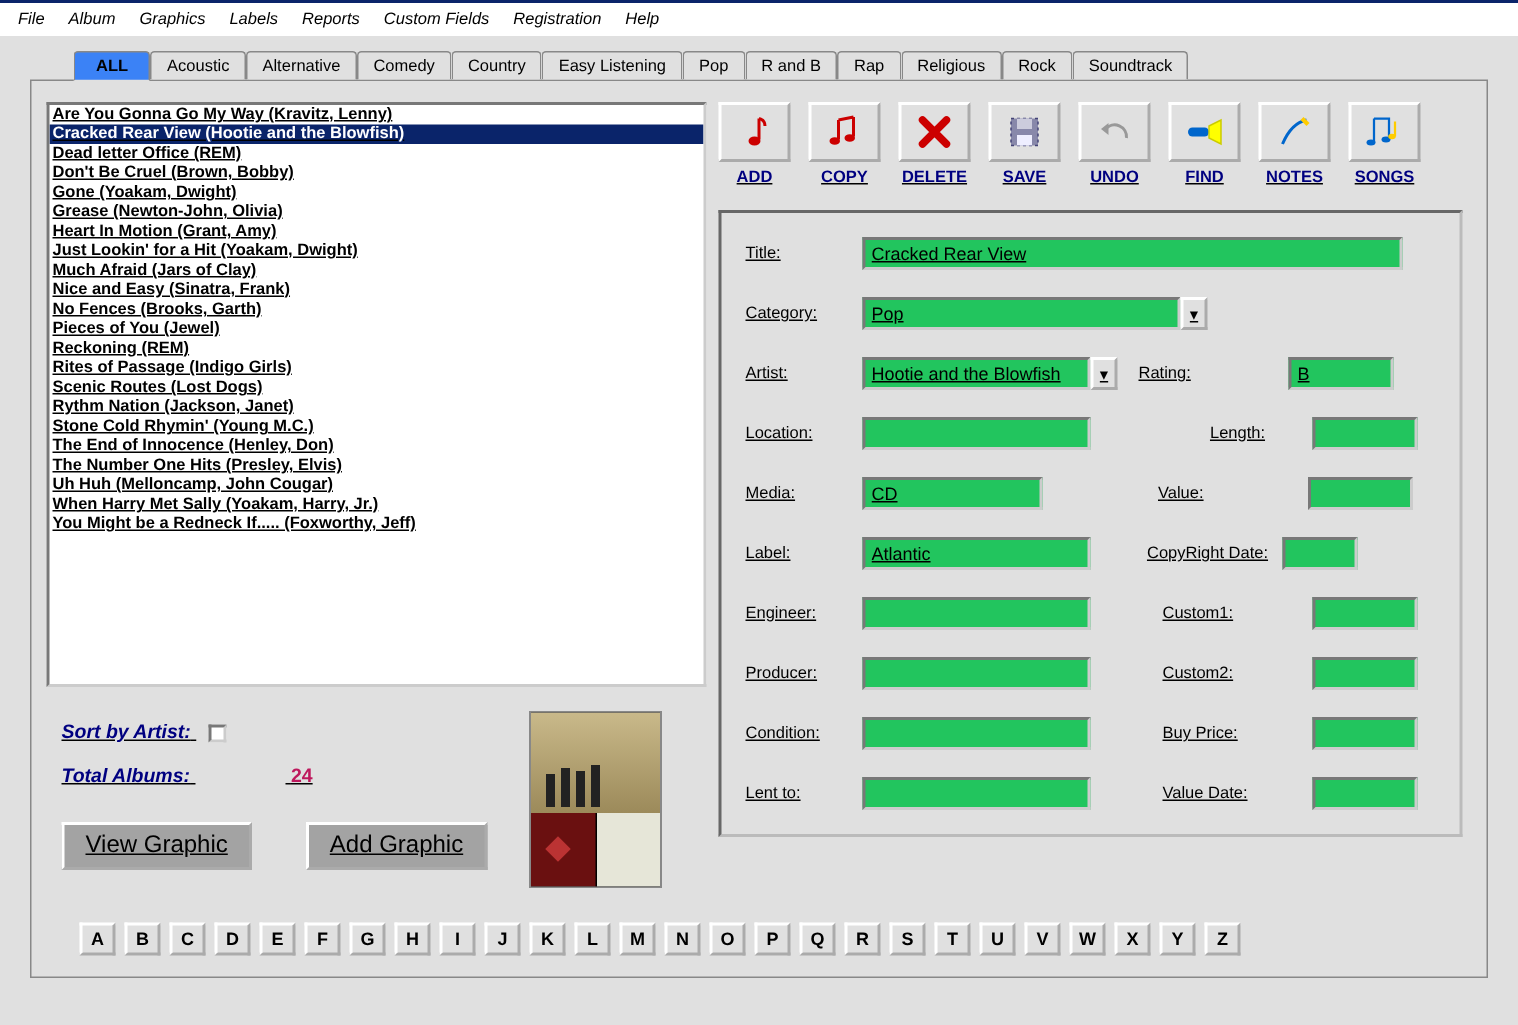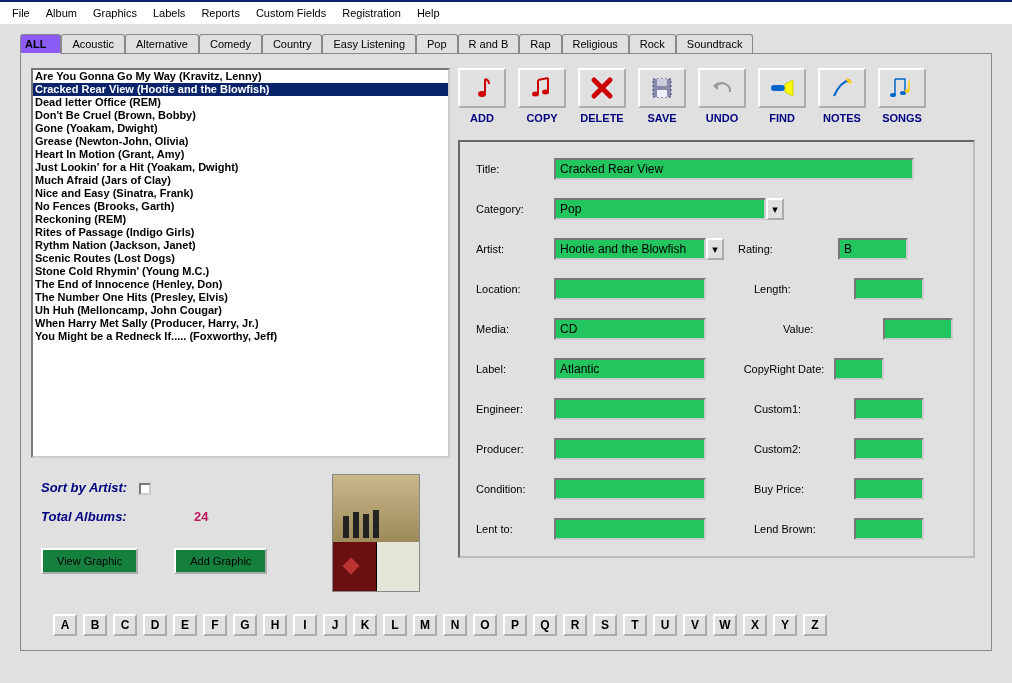--- a/index.html
+++ b/index.html
@@ -1,43 +1,43 @@
 <!DOCTYPE html>
 <html><head>
 <meta charset="utf-8">
 <style>
   * { box-sizing: border-box; }
   body { margin: 0; font-family: Arial, sans-serif; font-size: 11px; background: #e0e0e0; }
-  .menubar { background: #fff; border-top: 2px solid #0a246a; padding: 3px 4px; }
+  .menubar { background: #fff; border-top: 2px solid #0a246a; padding: 3px 4px; font-style: italic; }
   .menubar span { display: inline-block; padding: 2px 8px; cursor: default; }
   .container { background: #e0e0e0; padding: 0 20px 10px 20px; }
   .tabs { margin-top: 10px; }
   .tab { display: inline-block; border: 1px solid #888; border-bottom: none; background: #e0e0e0; padding: 3px 10px; position: relative; border-radius: 3px 3px 0 0; margin-right: 0px; cursor: default; }
-  .tab.sel { font-weight: bold; background: #8b5cf6; border-bottom: 1px solid #e0e0e0; margin-bottom: -1px; padding-left:4px; padding-right:14px;}
+  .tab.sel { font-weight: bold; background: #3b82f6; border-bottom: 1px solid #e0e0e0; margin-bottom: -1px; padding-left:14px; padding-right:14px;margin-left:29px;}
   .panel { border: 1px solid #888; background: #e0e0e0; padding: 14px 16px 14px 10px; }
-  .cols { display: flex; gap: 8px; }
+  .cols { display: flex; gap: 8px; text-decoration: underline; }
   .left { width: 440px; }
   .right { flex: 1; }
   .listbox { background: #fff; border: 2px inset #ccc; height: 390px; overflow: auto; font-family: Tahoma, Arial, sans-serif; font-weight: bold; font-size: 11px; line-height: 13px;}
   .listbox .item { padding: 0 2px; white-space: nowrap; }
   .listbox .item.sel { background: #0a246a; color: #fff; }
   .toolbar { display: flex; gap: 12px; margin-bottom: 16px; }
   .toolbtn { text-align: center; }
   .toolbtn .btnface { width: 48px; height: 40px; border: 2px outset #fff; background: #e0e0e0; display: flex; align-items: center; justify-content: center; margin-bottom: 4px;}
   .toolbtn .btnlabel { color: #000080; font-weight: bold; font-size: 11px; }
   .form { border: 2px inset #bbb; padding: 16px 20px 16px 16px; }
   .row { display: flex; align-items: center; margin-bottom: 18px; }
   .row:last-child{margin-bottom:0;}
   .lbl { width: 78px; }
   .inp { background: #22c55e; border: 2px inset #ccc; height: 22px; padding: 2px 4px; font-size: 12px; }
   .lbl2 { width: 100px; }
   .sortrow { margin-top: 12px; color: #000080; font-weight: bold; font-size: 13px; font-style: italic; }
   .sortrow .cb { display:inline-block; width:12px; height:12px; border:2px inset #ccc; background:#fff; margin-left:8px; vertical-align:middle;}
   .totalrow { color: #000080; font-weight: bold; font-size: 13px; font-style: italic; }
-  .classicbtn { border: 2px outset #fff; background: #15803d; padding: 5px 14px; font-size: 11px; }
+  .classicbtn { border: 2px outset #fff; background: #a3a3a3; padding: 5px 14px; font-size: 16px; }
   .alpha { margin-top: 20px; display:flex; gap:6px; flex-wrap:wrap; padding-left:22px;}
   .alpha .ab { border: 2px outset #fff; background: #e0e0e0; width: 24px; height: 22px; font-weight: bold; font-size: 12px; display:inline-flex; align-items:center; justify-content:center;}
   .thumb { border:1px solid #888; width:88px; height:118px; background:#333; display:inline-block; position:relative; overflow:hidden;}
   .combo { position: relative; display: inline-flex; }
   .combo .cbtn { width: 18px; border: 2px outset #fff; background: #e0e0e0; display:flex; align-items:center; justify-content:center;}
 </style>
 </head>
 <body>
 
 <div class="menubar" id="menubar"><span>File</span><span>Album</span><span>Graphics</span><span>Labels</span><span>Reports</span><span>Custom Fields</span><span>Registration</span><span>Help</span></div>
@@ -52,29 +52,30 @@
             <div class="item sel">Cracked Rear View (Hootie and the Blowfish)</div>
             <div class="item">Dead letter Office (REM)</div>
             <div class="item">Don't Be Cruel (Brown, Bobby)</div>
             <div class="item">Gone (Yoakam, Dwight)</div>
             <div class="item">Grease (Newton-John, Olivia)</div>
             <div class="item">Heart In Motion (Grant, Amy)</div>
             <div class="item">Just Lookin' for a Hit (Yoakam, Dwight)</div>
             <div class="item">Much Afraid (Jars of Clay)</div>
             <div class="item">Nice and Easy (Sinatra, Frank)</div>
             <div class="item">No Fences (Brooks, Garth)</div>
+            <div class="item">Pieces of You (Jewel)</div>
             <div class="item">Reckoning (REM)</div>
             <div class="item">Rites of Passage (Indigo Girls)</div>
+            <div class="item">Scenic Routes (Lost Dogs)</div>
             <div class="item">Rythm Nation (Jackson, Janet)</div>
-            <div class="item">Scenic Routes (Lost Dogs)</div>
             <div class="item">Stone Cold Rhymin' (Young M.C.)</div>
             <div class="item">The End of Innocence (Henley, Don)</div>
             <div class="item">The Number One Hits (Presley, Elvis)</div>
             <div class="item">Uh Huh (Melloncamp, John Cougar)</div>
-            <div class="item">When Harry Met Sally (Producer, Harry, Jr.)</div>
+            <div class="item">When Harry Met Sally (Yoakam, Harry, Jr.)</div>
             <div class="item">You Might be a Redneck If..... (Foxworthy, Jeff)</div>
           </div>
         <div style="display:flex; margin-top:10px;">
           <div style="flex:1; padding-left:10px;">
             <div class="sortrow">
               <span>Sort by Artist:</span>
               <span class="cb"></span>
             </div>
             <div class="totalrow" style="margin-top:14px;">
               <span>Total Albums:</span>
@@ -207,26 +208,26 @@
               <span class="cbtn">
                   <span>▾</span>
                 </span>
             </span>
             <span class="lbl2" style="margin-left:14px;">Rating:</span>
             <input class="inp" style="width: 70px;" value="B">
           </div>
           <div class="row">
             <span class="lbl">Location:</span>
             <input class="inp" style="width: 152px;" value="">
-            <span class="lbl2" style="margin-left:48px;">Length:</span>
+            <span class="lbl2" style="margin-left:48px;text-align:center;">Length:</span>
             <input class="inp" style="width: 70px;" value="">
           </div>
           <div class="row">
             <span class="lbl">Media:</span>
-            <input class="inp" style="width: 152px;" value="CD">
+            <input class="inp" style="width: 120px;" value="CD">
             <span class="lbl2" style="margin-left:77px;">Value:</span>
             <input class="inp" style="width: 70px;" value="">
           </div>
           <div class="row">
             <span class="lbl">Label:</span>
             <input class="inp" style="width: 152px;" value="Atlantic">
             <span class="lbl2" style="margin-left:28px;text-align:center;">CopyRight Date:</span>
             <input class="inp" style="width: 50px;" value="">
           </div>
           <div class="row">
@@ -243,21 +244,21 @@
           </div>
           <div class="row">
             <span class="lbl">Condition:</span>
             <input class="inp" style="width: 152px;" value="">
             <span class="lbl2" style="margin-left:48px;">Buy Price:</span>
             <input class="inp" style="width: 70px;" value="">
           </div>
           <div class="row">
             <span class="lbl">Lent to:</span>
             <input class="inp" style="width: 152px;" value="">
-            <span class="lbl2" style="margin-left:48px;">Lend Brown:</span>
+            <span class="lbl2" style="margin-left:48px;">Value Date:</span>
             <input class="inp" style="width: 70px;" value="">
           </div>
         </div>
       </div>
     </div>
     <div class="alpha" id="alpha">
         <span class="ab">A</span>
         <span class="ab">B</span>
         <span class="ab">C</span>
         <span class="ab">D</span>

